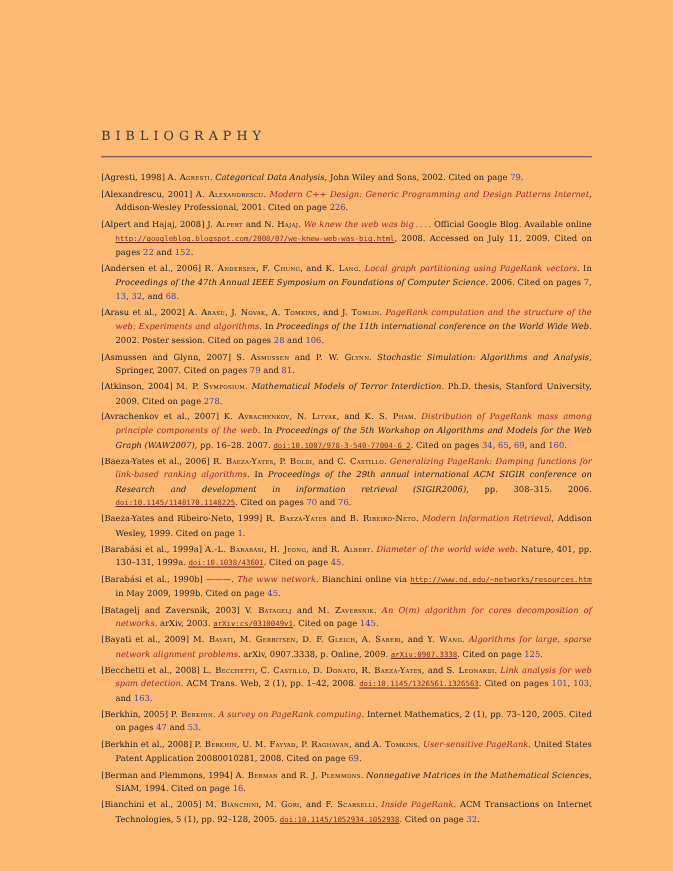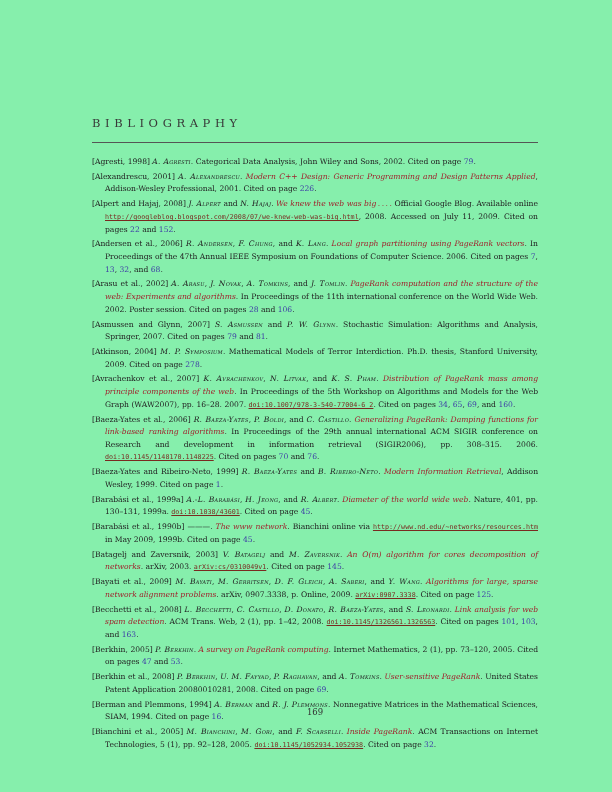--- a/index.html
+++ b/index.html
@@ -1,19 +1,19 @@
 <!DOCTYPE html>
 <html style="--title_red: #a0212c; --link_blue: #3f3fa6; --mono_brown: #7a2a20; --text: #222222; --rule: #555555;"><head>
 <meta charset="utf-8">
 <style>
   html,body{margin:0;padding:0;background:#ffffff;}
   .page{
     position:relative;
     width:612px;height:792px;
-    background:#86efac;
+    background:#fdba74;
     font-family:"DejaVu Serif", serif;
     color:#222222;
     overflow:hidden;
   }
   .chapter-head{
     position:absolute;
     left:92px;top:116px;
     font-size:11.5px;
     letter-spacing:4.6px;
     color:#383838;
@@ -32,55 +32,54 @@
     line-height:12.55px;
     text-align:justify;
     color:#222222;
   }
   .entry{
     padding-left:13px;
     text-indent:-13px;
     margin-bottom:2.4px;
   }
   .seg-rm{}
-  .seg-sc{font-variant:small-caps;letter-spacing:0.25px;font-style:italic;}
-  .seg-it{margin-top:14px;}
+  .seg-sc{font-variant:small-caps;letter-spacing:0.25px;}
+  .seg-it{font-style:italic;margin-top:14px;}
   .seg-ti{font-style:italic;color:var(--title_red,#a0212c);}
   .seg-tt{font-family:"DejaVu Sans Mono", monospace;font-size:6.7px;color:var(--mono_brown,#7a2a20);text-decoration:underline;}
   .seg-pg{color:var(--link_blue,#3f3fa6);}
   .pagenum{
     position:absolute;
     left:92px;top:707px;
     width:446px;
     text-align:center;
     font-size:8.5px;
     color:#333333;
   }
 </style>
 </head>
 <body>
 
 <div class="page">
   <div class="chapter-head">BIBLIOGRAPHY</div>
   <div class="head-rule"></div>
   <div class="bib">
       <div class="entry"><span class="seg-rm">[Agresti, 1998] </span><span class="seg-sc">A. Agresti</span><span class="seg-rm">. </span><span class="seg-it">Categorical Data Analysis</span><span class="seg-rm">, John Wiley and Sons, 2002. Cited on page </span><span class="seg-pg">79</span><span class="seg-rm">.</span></div>
-      <div class="entry"><span class="seg-rm">[Alexandrescu, 2001] </span><span class="seg-sc">A. Alexandrescu</span><span class="seg-rm">. </span><span class="seg-ti">Modern C++ Design: Generic Programming and Design Patterns Applied</span><span class="seg-rm">, Addison-Wesley Professional, 2001. Cited on page </span><span class="seg-pg">226</span><span class="seg-rm">.</span></div>
+      <div class="entry"><span class="seg-rm">[Alexandrescu, 2001] </span><span class="seg-sc">A. Alexandrescu</span><span class="seg-rm">. </span><span class="seg-ti">Modern C++ Design: Generic Programming and Design Patterns Internet</span><span class="seg-rm">, Addison-Wesley Professional, 2001. Cited on page </span><span class="seg-pg">226</span><span class="seg-rm">.</span></div>
       <div class="entry"><span class="seg-rm">[Alpert and Hajaj, 2008] </span><span class="seg-sc">J. Alpert</span><span class="seg-rm"> and </span><span class="seg-sc">N. Hajaj</span><span class="seg-rm">. </span><span class="seg-ti">We knew the web was big . . . .</span><span class="seg-rm">  Official Google Blog. Available online </span><span class="seg-tt">http://googleblog.blogspot.com/2008/07/we-knew-web-was-big.html</span><span class="seg-rm">, 2008. Accessed on July 11, 2009. Cited on pages </span><span class="seg-pg">22</span><span class="seg-rm"> and </span><span class="seg-pg">152</span><span class="seg-rm">.</span></div>
       <div class="entry"><span class="seg-rm">[Andersen et al., 2006] </span><span class="seg-sc">R. Andersen</span><span class="seg-rm">, </span><span class="seg-sc">F. Chung</span><span class="seg-rm">, and </span><span class="seg-sc">K. Lang</span><span class="seg-rm">. </span><span class="seg-ti">Local graph partitioning using PageRank vectors</span><span class="seg-rm">. In </span><span class="seg-it">Proceedings of the 47th Annual IEEE Symposium on Foundations of Computer Science</span><span class="seg-rm">. 2006. Cited on pages </span><span class="seg-pg">7</span><span class="seg-rm">, </span><span class="seg-pg">13</span><span class="seg-rm">, </span><span class="seg-pg">32</span><span class="seg-rm">, and </span><span class="seg-pg">68</span><span class="seg-rm">.</span></div>
       <div class="entry"><span class="seg-rm">[Arasu et al., 2002] </span><span class="seg-sc">A. Arasu</span><span class="seg-rm">, </span><span class="seg-sc">J. Novak</span><span class="seg-rm">, </span><span class="seg-sc">A. Tomkins</span><span class="seg-rm">, and </span><span class="seg-sc">J. Tomlin</span><span class="seg-rm">. </span><span class="seg-ti">PageRank computation and the structure of the web: Experiments and algorithms</span><span class="seg-rm">. In </span><span class="seg-it">Proceedings of the 11th international conference on the World Wide Web</span><span class="seg-rm">. 2002. Poster session. Cited on pages </span><span class="seg-pg">28</span><span class="seg-rm"> and </span><span class="seg-pg">106</span><span class="seg-rm">.</span></div>
       <div class="entry"><span class="seg-rm">[Asmussen and Glynn, 2007] </span><span class="seg-sc">S. Asmussen</span><span class="seg-rm"> and </span><span class="seg-sc">P. W. Glynn</span><span class="seg-rm">. </span><span class="seg-it">Stochastic Simulation: Algorithms and Analysis</span><span class="seg-rm">, Springer, 2007. Cited on pages </span><span class="seg-pg">79</span><span class="seg-rm"> and </span><span class="seg-pg">81</span><span class="seg-rm">.</span></div>
       <div class="entry"><span class="seg-rm">[Atkinson, 2004] </span><span class="seg-sc">M. P. Symposium</span><span class="seg-rm">. </span><span class="seg-it">Mathematical Models of Terror Interdiction</span><span class="seg-rm">. Ph.D. thesis, Stanford University, 2009. Cited on page </span><span class="seg-pg">278</span><span class="seg-rm">.</span></div>
       <div class="entry"><span class="seg-rm">[Avrachenkov et al., 2007] </span><span class="seg-sc">K. Avrachenkov</span><span class="seg-rm">, </span><span class="seg-sc">N. Litvak</span><span class="seg-rm">, and </span><span class="seg-sc">K. S. Pham</span><span class="seg-rm">. </span><span class="seg-ti">Distribution of PageRank mass among principle components of the web</span><span class="seg-rm">. In </span><span class="seg-it">Proceedings of the 5th Workshop on Algorithms and Models for the Web Graph (WAW2007)</span><span class="seg-rm">, pp. 16–28. 2007. </span><span class="seg-tt">doi:10.1007/978-3-540-77004-6_2</span><span class="seg-rm">. Cited on pages </span><span class="seg-pg">34</span><span class="seg-rm">, </span><span class="seg-pg">65</span><span class="seg-rm">, </span><span class="seg-pg">69</span><span class="seg-rm">, and </span><span class="seg-pg">160</span><span class="seg-rm">.</span></div>
       <div class="entry"><span class="seg-rm">[Baeza-Yates et al., 2006] </span><span class="seg-sc">R. Baeza-Yates</span><span class="seg-rm">, </span><span class="seg-sc">P. Boldi</span><span class="seg-rm">, and </span><span class="seg-sc">C. Castillo</span><span class="seg-rm">. </span><span class="seg-ti">Generalizing PageRank: Damping functions for link-based ranking algorithms</span><span class="seg-rm">.  In </span><span class="seg-it">Proceedings of the 29th annual international ACM SIGIR conference on Research and development in information retrieval (SIGIR2006)</span><span class="seg-rm">, pp. 308–315. 2006. </span><span class="seg-tt">doi:10.1145/1148170.1148225</span><span class="seg-rm">. Cited on pages </span><span class="seg-pg">70</span><span class="seg-rm"> and </span><span class="seg-pg">76</span><span class="seg-rm">.</span></div>
       <div class="entry"><span class="seg-rm">[Baeza-Yates and Ribeiro-Neto, 1999] </span><span class="seg-sc">R. Baeza-Yates</span><span class="seg-rm"> and </span><span class="seg-sc">B. Ribeiro-Neto</span><span class="seg-rm">. </span><span class="seg-ti">Modern Information Retrieval</span><span class="seg-rm">, Addison Wesley, 1999. Cited on page </span><span class="seg-pg">1</span><span class="seg-rm">.</span></div>
       <div class="entry"><span class="seg-rm">[Barabási et al., 1999a] </span><span class="seg-sc">A.-L. Barabási</span><span class="seg-rm">, </span><span class="seg-sc">H. Jeong</span><span class="seg-rm">, and </span><span class="seg-sc">R. Albert</span><span class="seg-rm">. </span><span class="seg-ti">Diameter of the world wide web</span><span class="seg-rm">.  Nature, 401, pp. 130–131, 1999a. </span><span class="seg-tt">doi:10.1038/43601</span><span class="seg-rm">. Cited on page </span><span class="seg-pg">45</span><span class="seg-rm">.</span></div>
       <div class="entry"><span class="seg-rm">[Barabási et al., 1990b] ———. </span><span class="seg-ti">The www network</span><span class="seg-rm">. Bianchini online via </span><span class="seg-tt">http://www.nd.edu/~networks/resources.htm</span><span class="seg-rm"> in May 2009, 1999b. Cited on page </span><span class="seg-pg">45</span><span class="seg-rm">.</span></div>
       <div class="entry"><span class="seg-rm">[Batagelj and Zaversnik, 2003] </span><span class="seg-sc">V. Batagelj</span><span class="seg-rm"> and </span><span class="seg-sc">M. Zaversnik</span><span class="seg-rm">. </span><span class="seg-ti">An O(m) algorithm for cores decomposition of networks</span><span class="seg-rm">. arXiv, 2003. </span><span class="seg-tt">arXiv:cs/0310049v1</span><span class="seg-rm">. Cited on page </span><span class="seg-pg">145</span><span class="seg-rm">.</span></div>
       <div class="entry"><span class="seg-rm">[Bayati et al., 2009] </span><span class="seg-sc">M. Bayati</span><span class="seg-rm">, </span><span class="seg-sc">M. Gerritsen</span><span class="seg-rm">, </span><span class="seg-sc">D. F. Gleich</span><span class="seg-rm">, </span><span class="seg-sc">A. Saberi</span><span class="seg-rm">, and </span><span class="seg-sc">Y. Wang</span><span class="seg-rm">. </span><span class="seg-ti">Algorithms for large, sparse network alignment problems</span><span class="seg-rm">. arXiv, 0907.3338, p. Online, 2009. </span><span class="seg-tt">arXiv:0907.3338</span><span class="seg-rm">. Cited on page </span><span class="seg-pg">125</span><span class="seg-rm">.</span></div>
       <div class="entry"><span class="seg-rm">[Becchetti et al., 2008] </span><span class="seg-sc">L. Becchetti</span><span class="seg-rm">, </span><span class="seg-sc">C. Castillo</span><span class="seg-rm">, </span><span class="seg-sc">D. Donato</span><span class="seg-rm">, </span><span class="seg-sc">R. Baeza-Yates</span><span class="seg-rm">, and </span><span class="seg-sc">S. Leonardi</span><span class="seg-rm">. </span><span class="seg-ti">Link analysis for web spam detection</span><span class="seg-rm">. ACM Trans. Web, 2 (1), pp. 1–42, 2008. </span><span class="seg-tt">doi:10.1145/1326561.1326563</span><span class="seg-rm">. Cited on pages </span><span class="seg-pg">101</span><span class="seg-rm">, </span><span class="seg-pg">103</span><span class="seg-rm">, and </span><span class="seg-pg">163</span><span class="seg-rm">.</span></div>
       <div class="entry"><span class="seg-rm">[Berkhin, 2005] </span><span class="seg-sc">P. Berkhin</span><span class="seg-rm">. </span><span class="seg-ti">A survey on PageRank computing</span><span class="seg-rm">. Internet Mathematics, 2 (1), pp. 73–120, 2005. Cited on pages </span><span class="seg-pg">47</span><span class="seg-rm"> and </span><span class="seg-pg">53</span><span class="seg-rm">.</span></div>
       <div class="entry"><span class="seg-rm">[Berkhin et al., 2008] </span><span class="seg-sc">P. Berkhin</span><span class="seg-rm">, </span><span class="seg-sc">U. M. Fayyad</span><span class="seg-rm">, </span><span class="seg-sc">P. Raghavan</span><span class="seg-rm">, and </span><span class="seg-sc">A. Tomkins</span><span class="seg-rm">. </span><span class="seg-ti">User-sensitive PageRank</span><span class="seg-rm">.  United States Patent Application 20080010281, 2008. Cited on page </span><span class="seg-pg">69</span><span class="seg-rm">.</span></div>
       <div class="entry"><span class="seg-rm">[Berman and Plemmons, 1994] </span><span class="seg-sc">A. Berman</span><span class="seg-rm"> and </span><span class="seg-sc">R. J. Plemmons</span><span class="seg-rm">. </span><span class="seg-it">Nonnegative Matrices in the Mathematical Sciences</span><span class="seg-rm">, SIAM, 1994. Cited on page </span><span class="seg-pg">16</span><span class="seg-rm">.</span></div>
       <div class="entry"><span class="seg-rm">[Bianchini et al., 2005] </span><span class="seg-sc">M. Bianchini</span><span class="seg-rm">, </span><span class="seg-sc">M. Gori</span><span class="seg-rm">, and </span><span class="seg-sc">F. Scarselli</span><span class="seg-rm">. </span><span class="seg-ti">Inside PageRank</span><span class="seg-rm">. ACM Transactions on Internet Technologies, 5 (1), pp. 92–128, 2005. </span><span class="seg-tt">doi:10.1145/1052934.1052938</span><span class="seg-rm">. Cited on page </span><span class="seg-pg">32</span><span class="seg-rm">.</span></div>
     </div>
-  <div class="pagenum">169</div>
 </div>
 
 </body></html>

